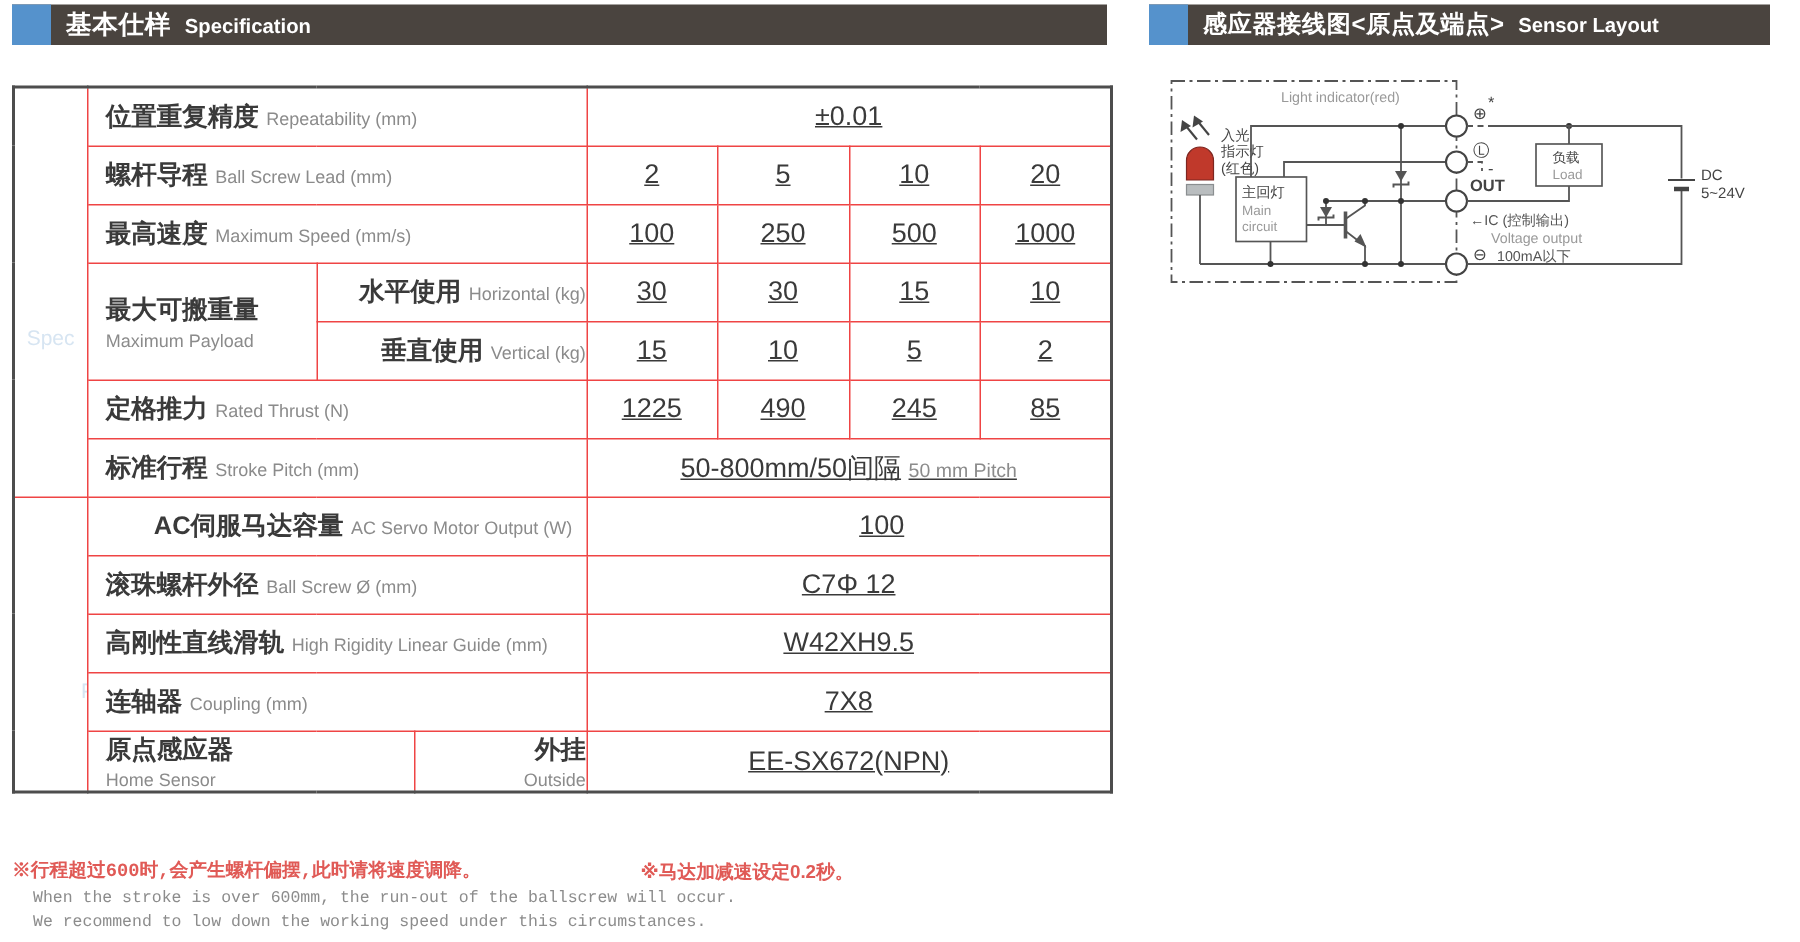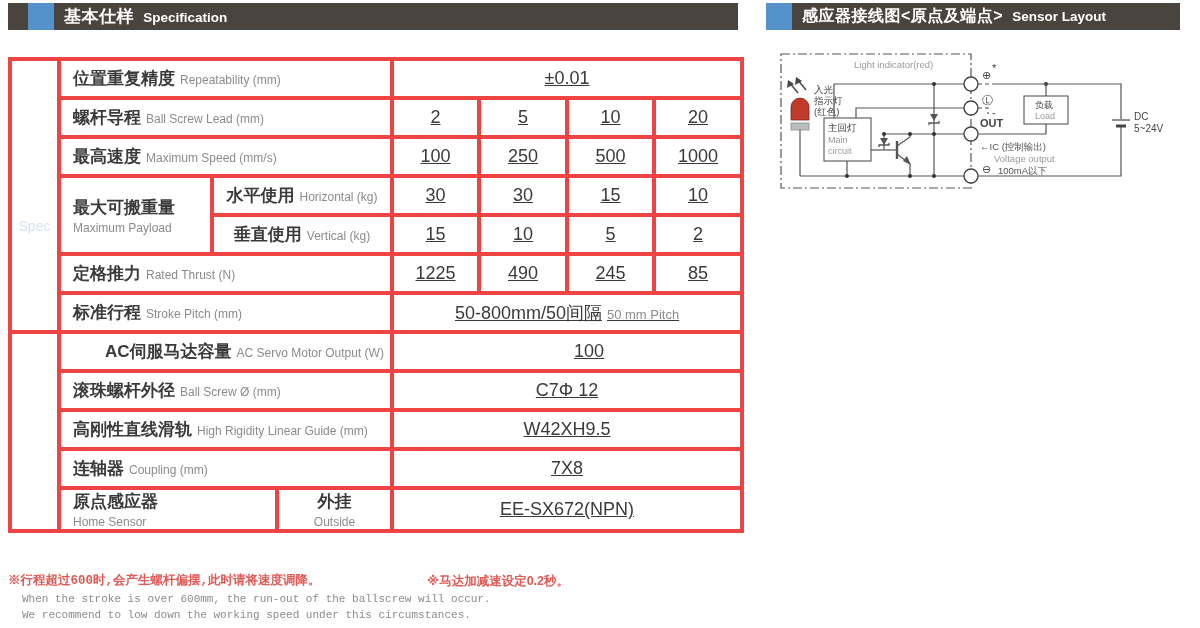--- a/index.html
+++ b/index.html
@@ -10,25 +10,25 @@
   .hbar { position:absolute; top:3px; height:27px; background:#4a443f;
     display:flex; align-items:center; }
   .hbar .bluesq { width:26px; height:27px; background:#5592cc; flex:0 0 26px; }
   .hbar .htext { color:#fff; font-weight:bold; font-size:17px; margin-left:10px;
     letter-spacing:0.5px; white-space:nowrap; }
   .hbar .htext .en { font-size:13.5px; margin-left:4px; letter-spacing:0; }
 
   
   table.spec { position:absolute; left:8px; top:57px; width:732px;
     border-collapse:collapse; table-layout:fixed; }
-  table.spec td { border:4px solid #ef4444; height:39px; vertical-align:middle;
+  table.spec td { border:1px solid #ef4444; height:39px; vertical-align:middle;
     background:#fff; overflow:hidden; }
   table.spec { border:2px solid #4d4d4d; }
   td.lbl { background:#d9eaf6; padding-left:12px; text-align:left; }
-  td.sub { background:#d9eaf6; padding-left:0; text-align:center; }
+  td.sub { background:#d9eaf6; padding-left:0; text-align:right; }
   td.side { background:#4e81b8; text-align:center; vertical-align:middle; }
   td.val { text-align:center; font-size:18px;text-decoration:underline; }
   td.section-top { border-top:2px solid #4d4d4d;padding-left:44px; }
   .zh { font-size:17px; font-weight:600; color:#3a3a3a; }
   .en-suffix { font-size:12px; color:#8b8b8b; font-weight:normal; margin-left:5px; }
   .en-line { font-size:12px; color:#8b8b8b; font-weight:normal; display:block; margin-top:2px; }
   .side-zh { font-size:26px; font-weight:bold; color:#ffffff; width:30px;
     margin:0 auto; word-break:break-all; line-height:1.12; }
   .side-en { font-size:14px; color:#d7e5f2; margin-top:3px; }
   td.tall { height:74px; }
@@ -41,21 +41,21 @@
   #note-left { left:8px;font-family:Liberation Mono, monospace; }
   #note-right { left:427px; }
 
   
   #diagram { position:absolute; left:776px; top:46px; }
   #diagram text { font-family:"Liberation Sans","DejaVu Sans",sans-serif; }
 </style>
 </head>
 <body>
 
-<div class="hbar" style="left:8px; width:730px;padding-left:20px;">
+<div class="hbar" style="left:8px; width:730px;">
   <div class="bluesq"></div>
   <div class="htext">
     <span>基本仕样</span>
     <span class="en">Specification</span>
   </div>
 </div>
 
 <div class="hbar" style="left:766px; width:414px;">
   <div class="bluesq"></div>
   <div class="htext" style="font-size:16px;">

